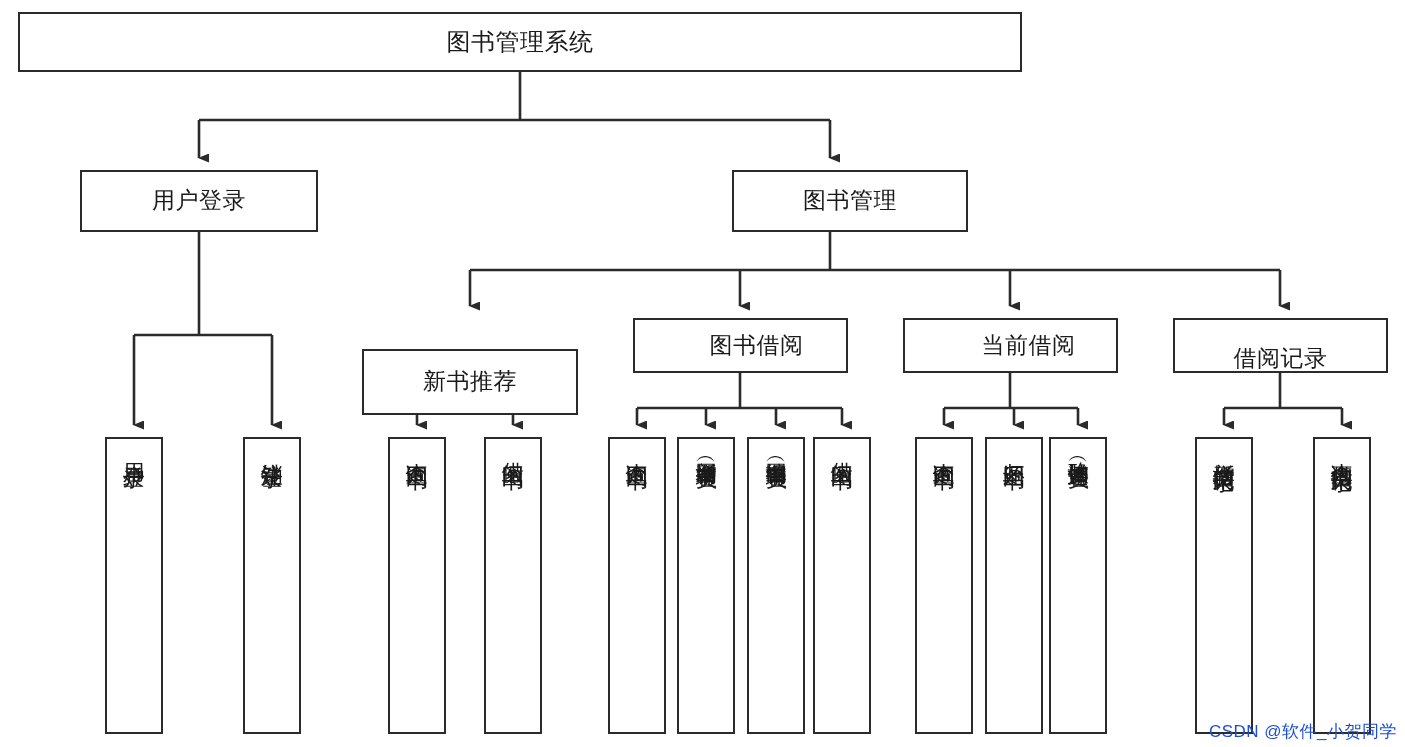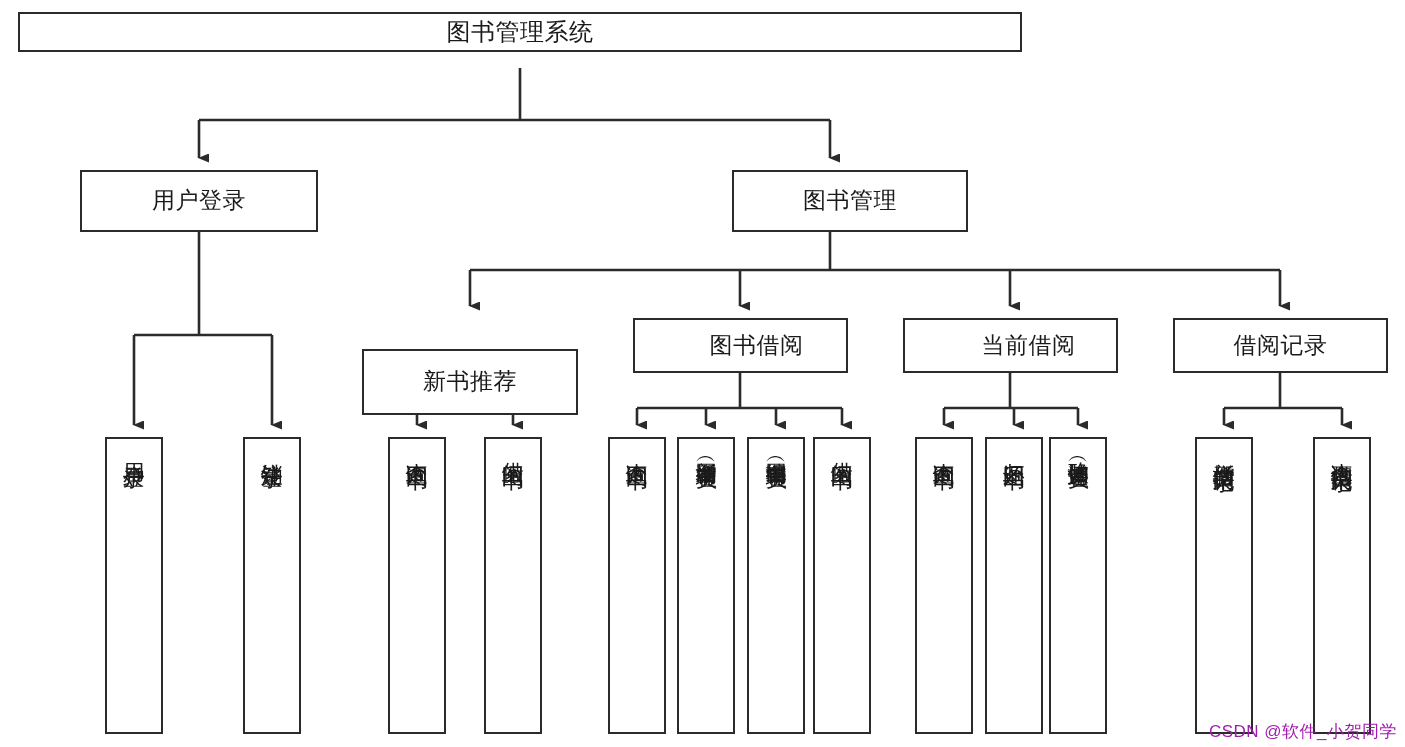--- a/index.html
+++ b/index.html
@@ -67,21 +67,21 @@
   }
   .node.v.tall .node-label {
     font-size: 21px;
     letter-spacing: 1px;
   }
   .watermark {
     position: absolute;
     right: 8px;
     bottom: 4px;
     font-size: 17px;
-    color: #a21caf;
+    color: #1d4ed8;
     letter-spacing: 0.5px;
     white-space: nowrap;
     z-index: 5;
   }
 </style>
 </head>
 <body>
 
 <div id="canvas">
 
@@ -128,41 +128,41 @@
       <path d="M1014,408 L1014,425" marker-end="url(#arrow)"></path>
       <path d="M1078,408 L1078,425" marker-end="url(#arrow)"></path>
 
       <path d="M1280,373 L1280,408"></path>
       <path d="M1224,408 L1342,408"></path>
       <path d="M1224,408 L1224,425" marker-end="url(#arrow)"></path>
       <path d="M1342,408 L1342,425" marker-end="url(#arrow)"></path>
     </g>
   </svg>
 
-  <div class="node h root" style="left:18px; top:12px; width:1004px; height:40px;">
+  <div class="node h root" style="left:18px; top:12px; width:1004px; height:60px;">
     <span class="node-label">图书管理系统</span>
   </div>
 
   <div class="node h" style="left:80px; top:170px; width:238px; height:62px;">
     <span class="node-label">用户登录</span>
   </div>
   <div class="node h" style="left:712px; top:170px; width:236px; height:62px;margin-left:20px;">
     <span class="node-label">图书管理</span>
   </div>
 
   <div class="node h" style="left:362px; top:318px; width:216px; height:66px;margin-top:31px;">
     <span class="node-label">新书推荐</span>
   </div>
   <div class="node h" style="left:633px; top:318px; width:215px; height:55px;padding-left:32px;">
     <span class="node-label">图书借阅</span>
   </div>
   <div class="node h" style="left:903px; top:318px; width:215px; height:55px;padding-left:36px;">
     <span class="node-label">当前借阅</span>
   </div>
-  <div class="node h" style="left:1173px; top:318px; width:215px; height:55px;">
+  <div class="node h" style="left:1173px; top:318px; width:215px; height:55px;align-items:flex-end;">
     <span class="node-label">借阅记录</span>
   </div>
 
   <div class="node v" style="left:105px; top:437px; width:58px; height:297px;">
     <span class="node-label">用户登录</span>
   </div>
   <div class="node v" style="left:243px; top:437px; width:58px; height:297px;">
     <span class="node-label">注销登录</span>
   </div>
 

